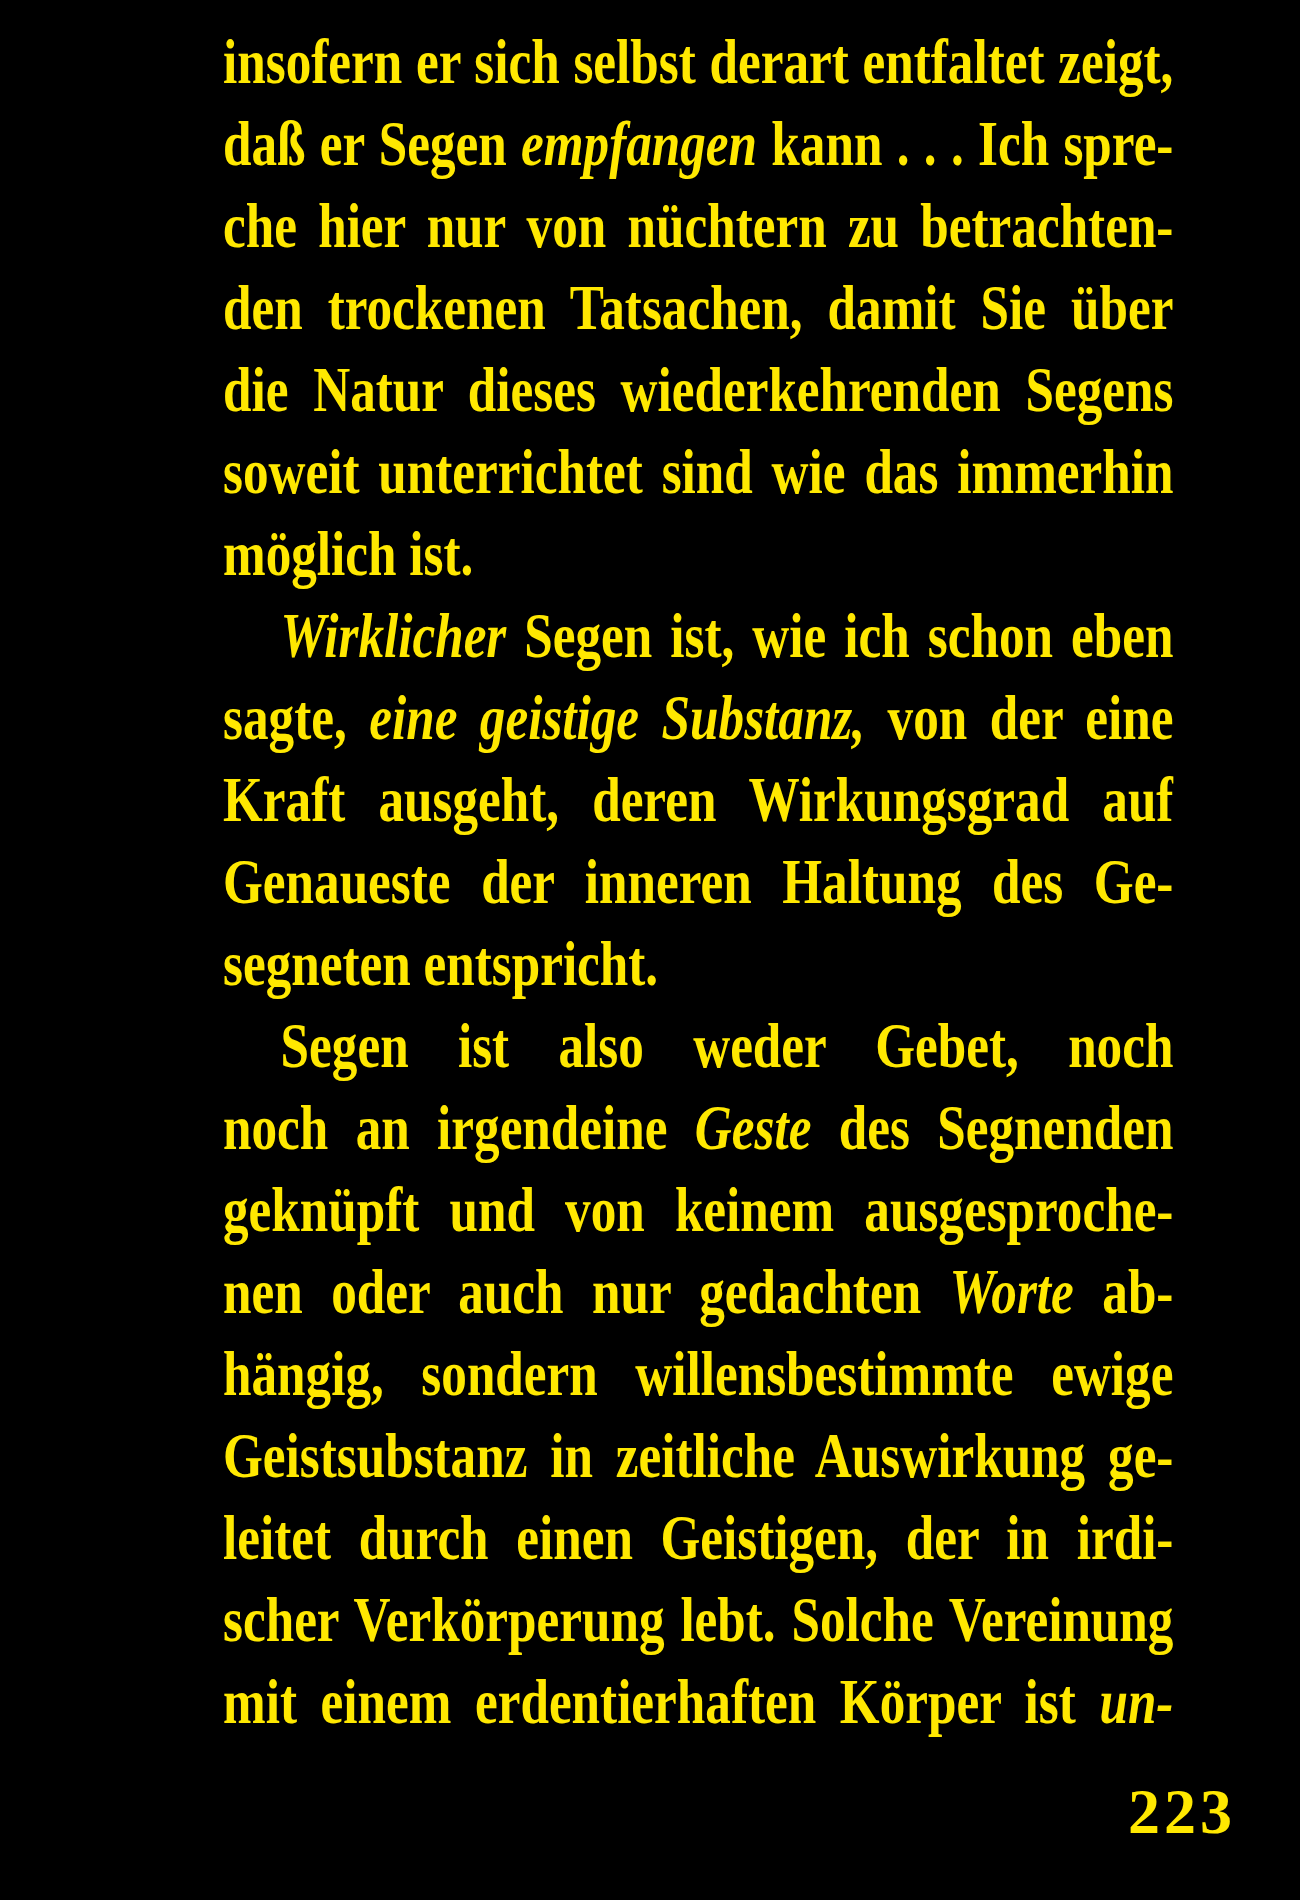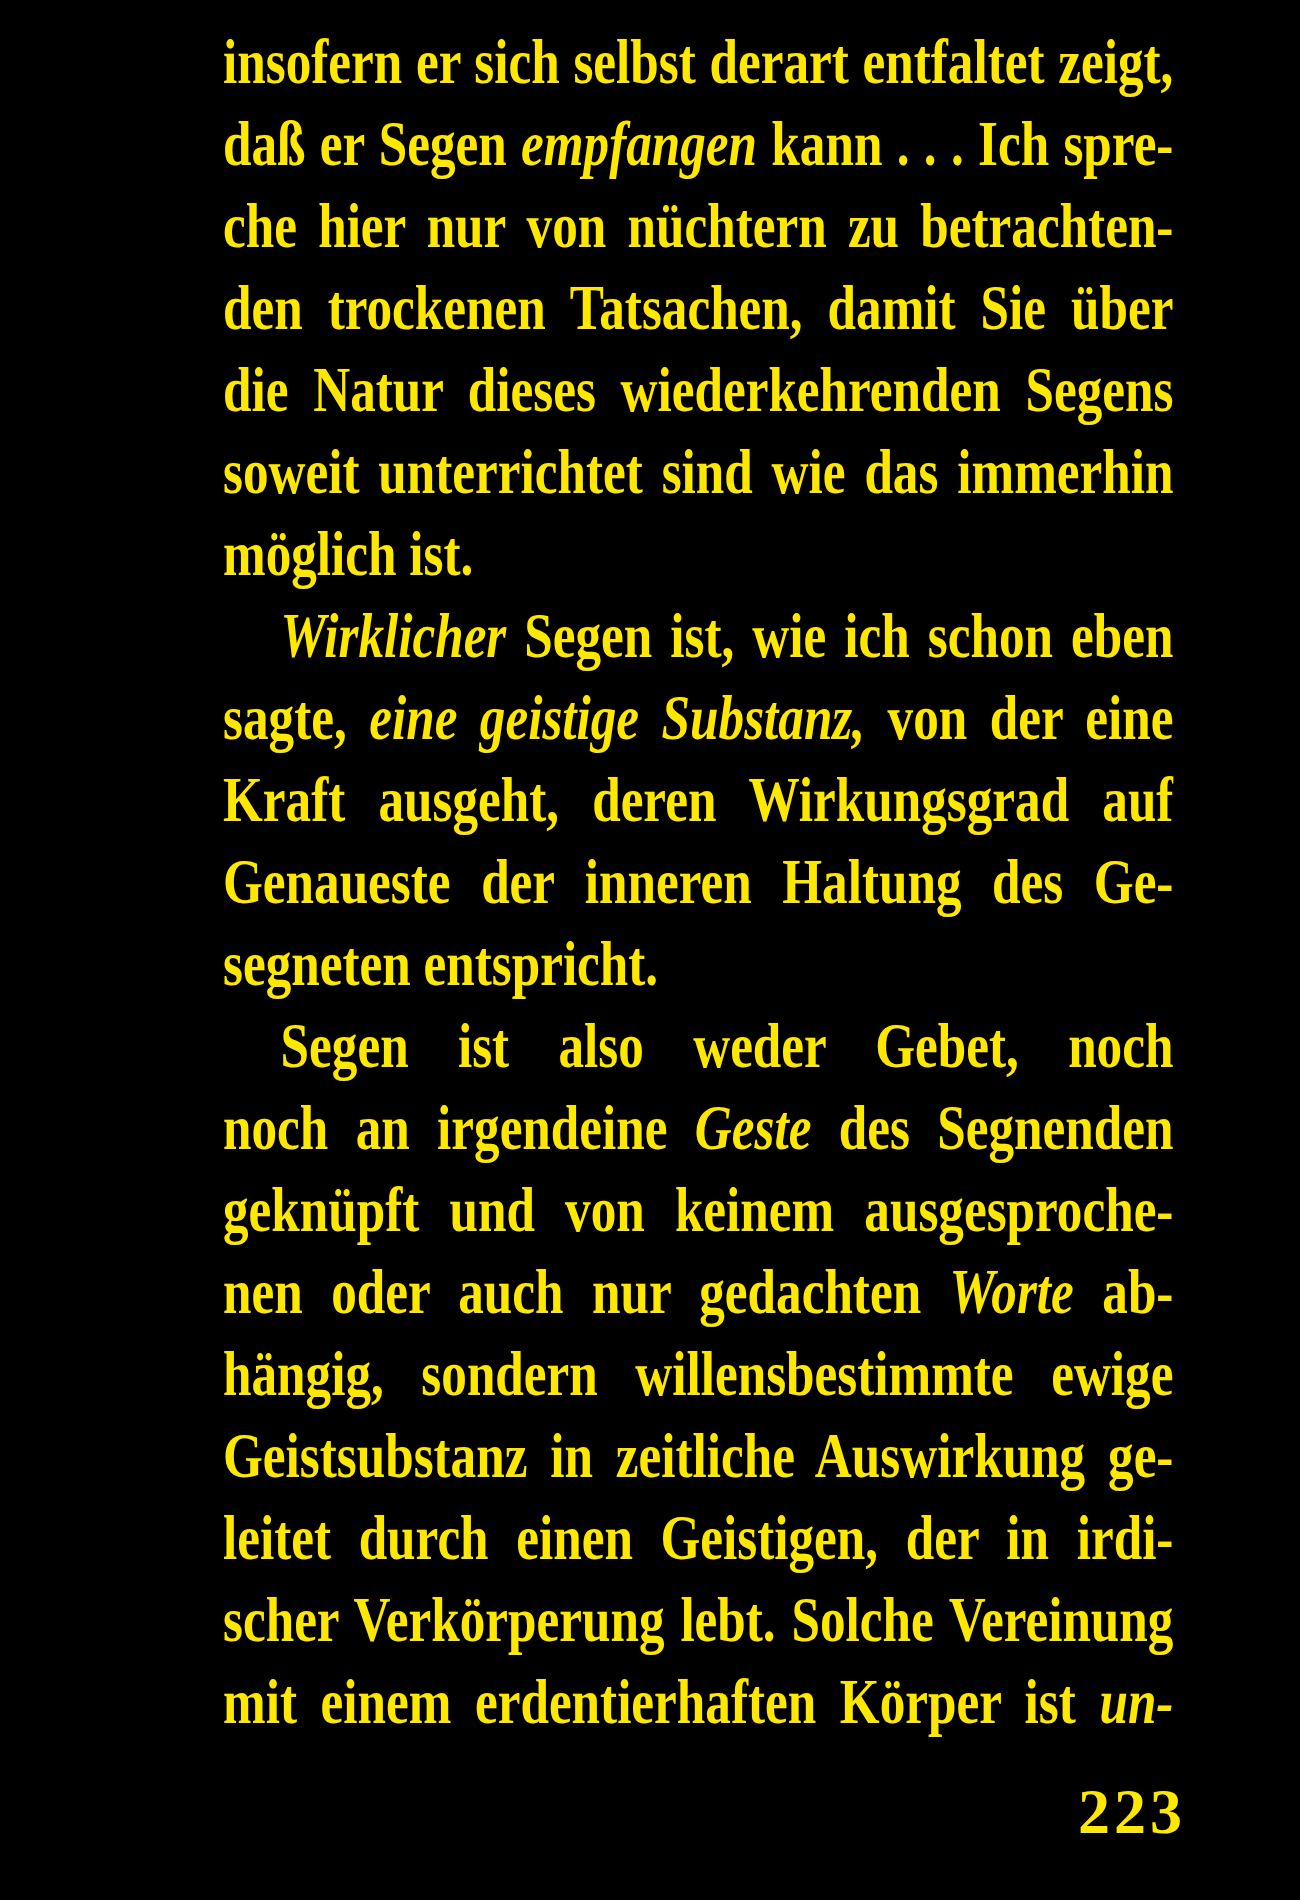--- a/index.html
+++ b/index.html
@@ -45,21 +45,21 @@
     text-align-last: left;
   }
   .line.indent {
     text-indent: 72px;
   }
   .line i {
     font-style: italic;
   }
   .page-number {
     position: absolute;
-    left: 1078px;
+    left: 1128px;
     top: 1780px;
     font-family: "Liberation Serif", "DejaVu Serif", serif;
     font-weight: bold;
     font-size: 64px;
     line-height: 64px;
     color: #ffe800;
     letter-spacing: 4px;
   }
 </style>
 </head>

